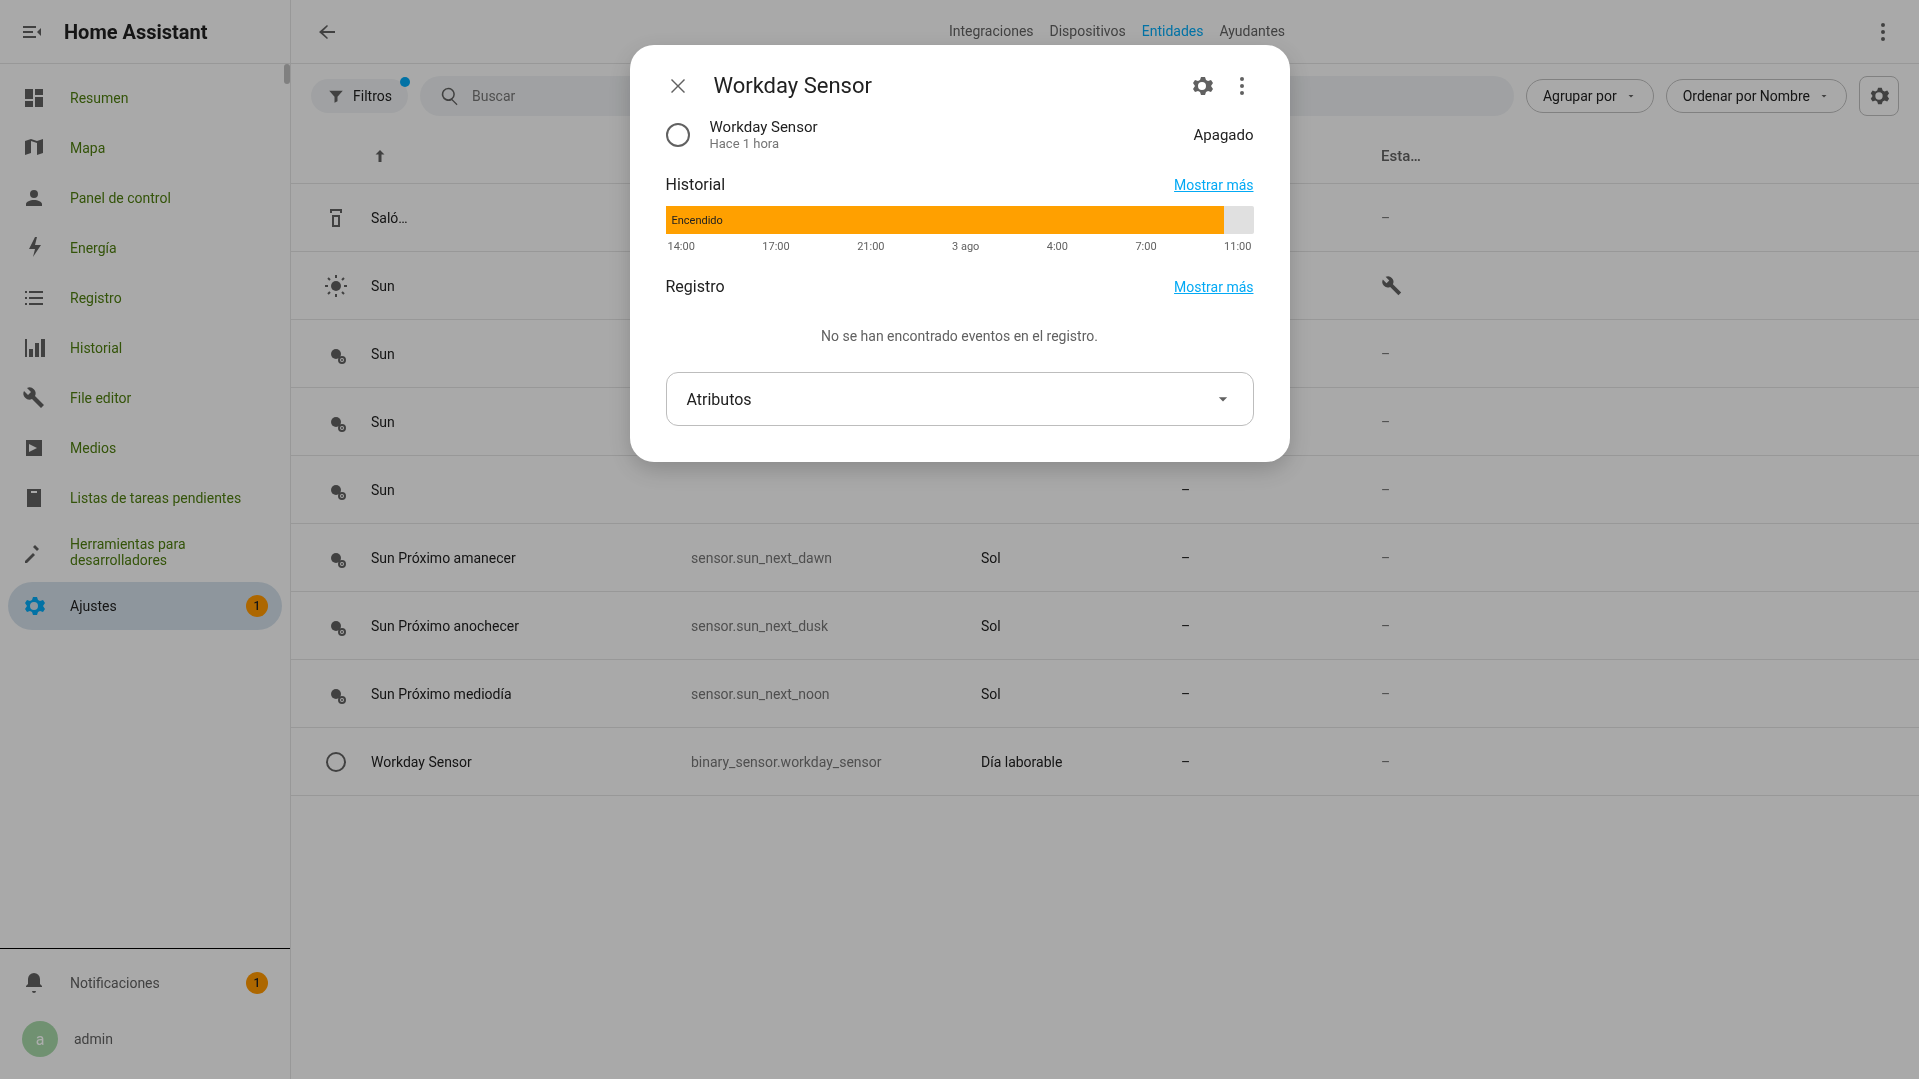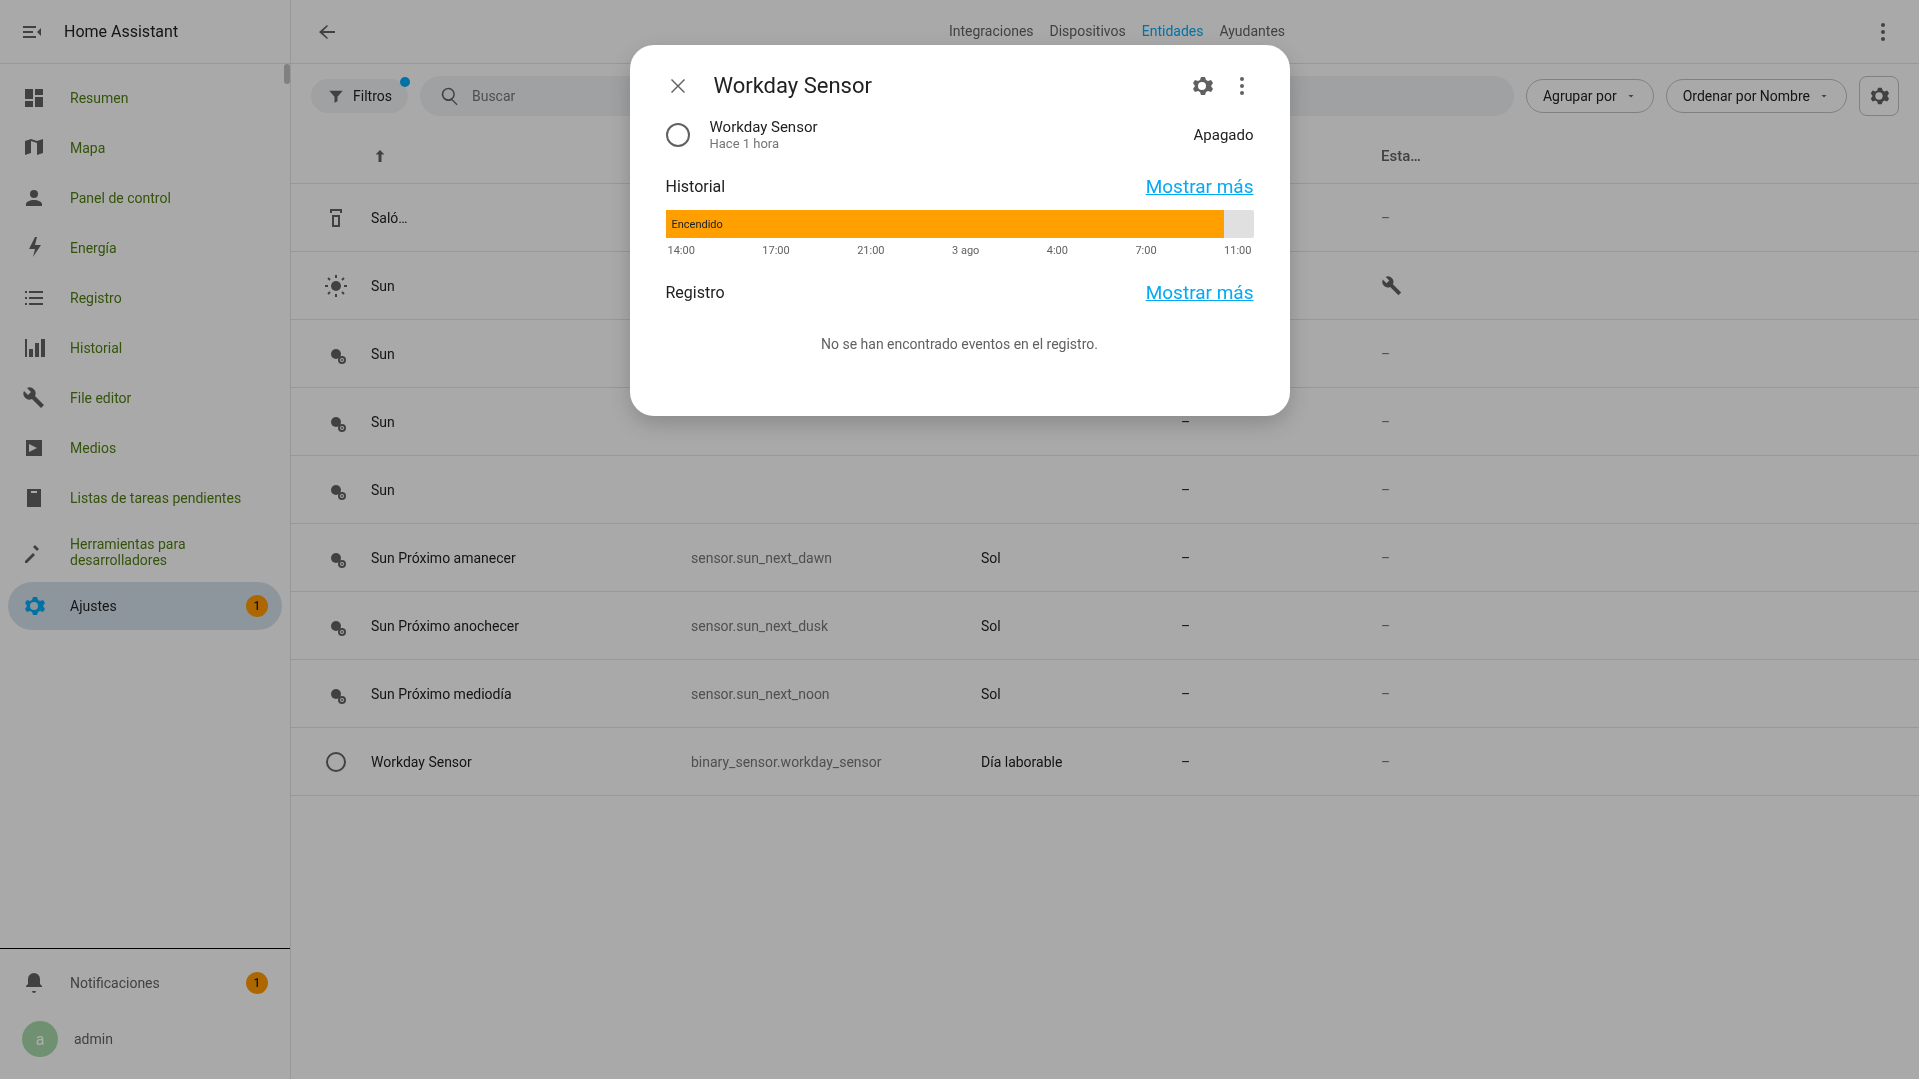--- a/index.html
+++ b/index.html
@@ -1,21 +1,21 @@
 <!DOCTYPE html>
 <html><head>
 <meta charset="utf-8">
 <style>
 * { margin: 0; padding: 0; box-sizing: border-box; font-family: Roboto, -apple-system, BlinkMacSystemFont, sans-serif; }
 body { background: #fafafa; color: #212121; overflow: hidden; }
 .app { display: flex; height: 100vh; }
 .sidebar { width: 291px; background: #fafafa; border-right: 1px solid #e0e0e0; display: flex; flex-direction: column; }
 .sidebar-header { display: flex; align-items: center; padding: 16px 20px; height: 64px; border-bottom: 1px solid #e0e0e0; }
 .sidebar-header .menu-icon { margin-right: 20px; cursor: pointer; }
-.sidebar-header h1 { font-size: 16px; font-weight: 400; }
+.sidebar-header h1 { font-size: 20px; font-weight: 700; }
 .sidebar-scroll { flex: 1; overflow-y: auto; padding: 8px; position: relative; }
 .sidebar-item { display: flex; align-items: center; padding: 12px 14px; border-radius: 28px; cursor: pointer; color: #4d7c0f; margin: 2px 0; }
 .sidebar-item .icon { width: 24px; height: 24px; margin-right: 24px; display: flex; align-items: center; justify-content: center; }
 .sidebar-item.active { background: #d2dee8; color: #212121; }
 .sidebar-item .label { flex: 1; font-size: 14px; }
 .sidebar-item .badge { background: #ff9800; color: #212121; border-radius: 12px; min-width: 22px; height: 22px; display: flex; align-items: center; justify-content: center; font-size: 12px; font-weight: 500; }
 .sidebar-footer { border-top: 1px solid #000000; padding: 8px; }
 .sidebar-footer .sidebar-item { color: #616161; }
 .avatar { width: 36px; height: 36px; border-radius: 50%; background: #a5d6a7; color: #fff; display: flex; align-items: center; justify-content: center; margin-right: 16px; font-size: 16px; }
 .main { flex: 1; display: flex; flex-direction: column; background: #fafafa; }
@@ -47,21 +47,21 @@
 .dialog-header h2 { font-size: 22px; font-weight: 400; flex: 1; }
 .dialog-header .icon-btn { cursor: pointer; margin-left: 16px; }
 .status-row { display: flex; align-items: center; margin-bottom: 24px; }
 .status-circle { width: 24px; height: 24px; border: 2px solid #616161; border-radius: 50%; margin-right: 20px; }
 .status-info { flex: 1; }
 .status-info .name { font-size: 15px; }
 .status-info .time { font-size: 13px; color: #757575; }
 .status-value { font-size: 15px; color: #212121; }
 .section-head { display: flex; align-items: center; justify-content: space-between; margin-bottom: 12px; }
 .section-head h3 { font-size: 16px; font-weight: 400; }
-.section-head a { color: #03a9f4; text-decoration: underline; font-size: 19px; cursor: pointer; }
+.section-head a { color: #03a9f4; text-decoration: underline; font-size: 14px; cursor: pointer; }
 .history-bar { height: 28px; background: #e0e0e0; border-radius: 2px; display: flex; margin-bottom: 6px; position: relative; }
 .history-on { background: #ffa000; height: 100%; display: flex; align-items: center; padding-left: 6px; font-size: 11px; color: #212121; width: 95%; }
 .history-labels { display: flex; justify-content: space-between; font-size: 11px; color: #616161; margin-bottom: 24px; padding: 0 2px; }
 .log-empty { text-align: center; color: #616161; font-size: 14px; padding: 20px 0 28px; }
 .attributes { border: 1px solid #bdbdbd; border-radius: 12px; padding: 16px 20px; display: flex; align-items: center; justify-content: space-between; cursor: pointer; }
 svg { display: block; }
 .scrollbar-track { position: absolute; right: 0; top: 0; width: 6px; height: 20px; background: #bdbdbd; border-radius: 3px; }
 </style>
 </head>
 <body>
@@ -442,14 +442,20 @@
         <span>7:00</span>
         <span>11:00</span>
       </div>
 
     <div class="section-head">
       <h3>Registro</h3>
       <a>Mostrar más</a>
     </div>
     <div class="log-empty">No se han encontrado eventos en el registro.</div>
 
+    <div class="attributes">
+      <span>Atributos</span>
+      <svg width="20" height="20" viewBox="0 0 24 24" fill="#616161">
+          <path d="M7 10l5 5 5-5H7z"></path>
+        </svg>
+    </div>
   </div>
 </div>
 
 </body></html>

